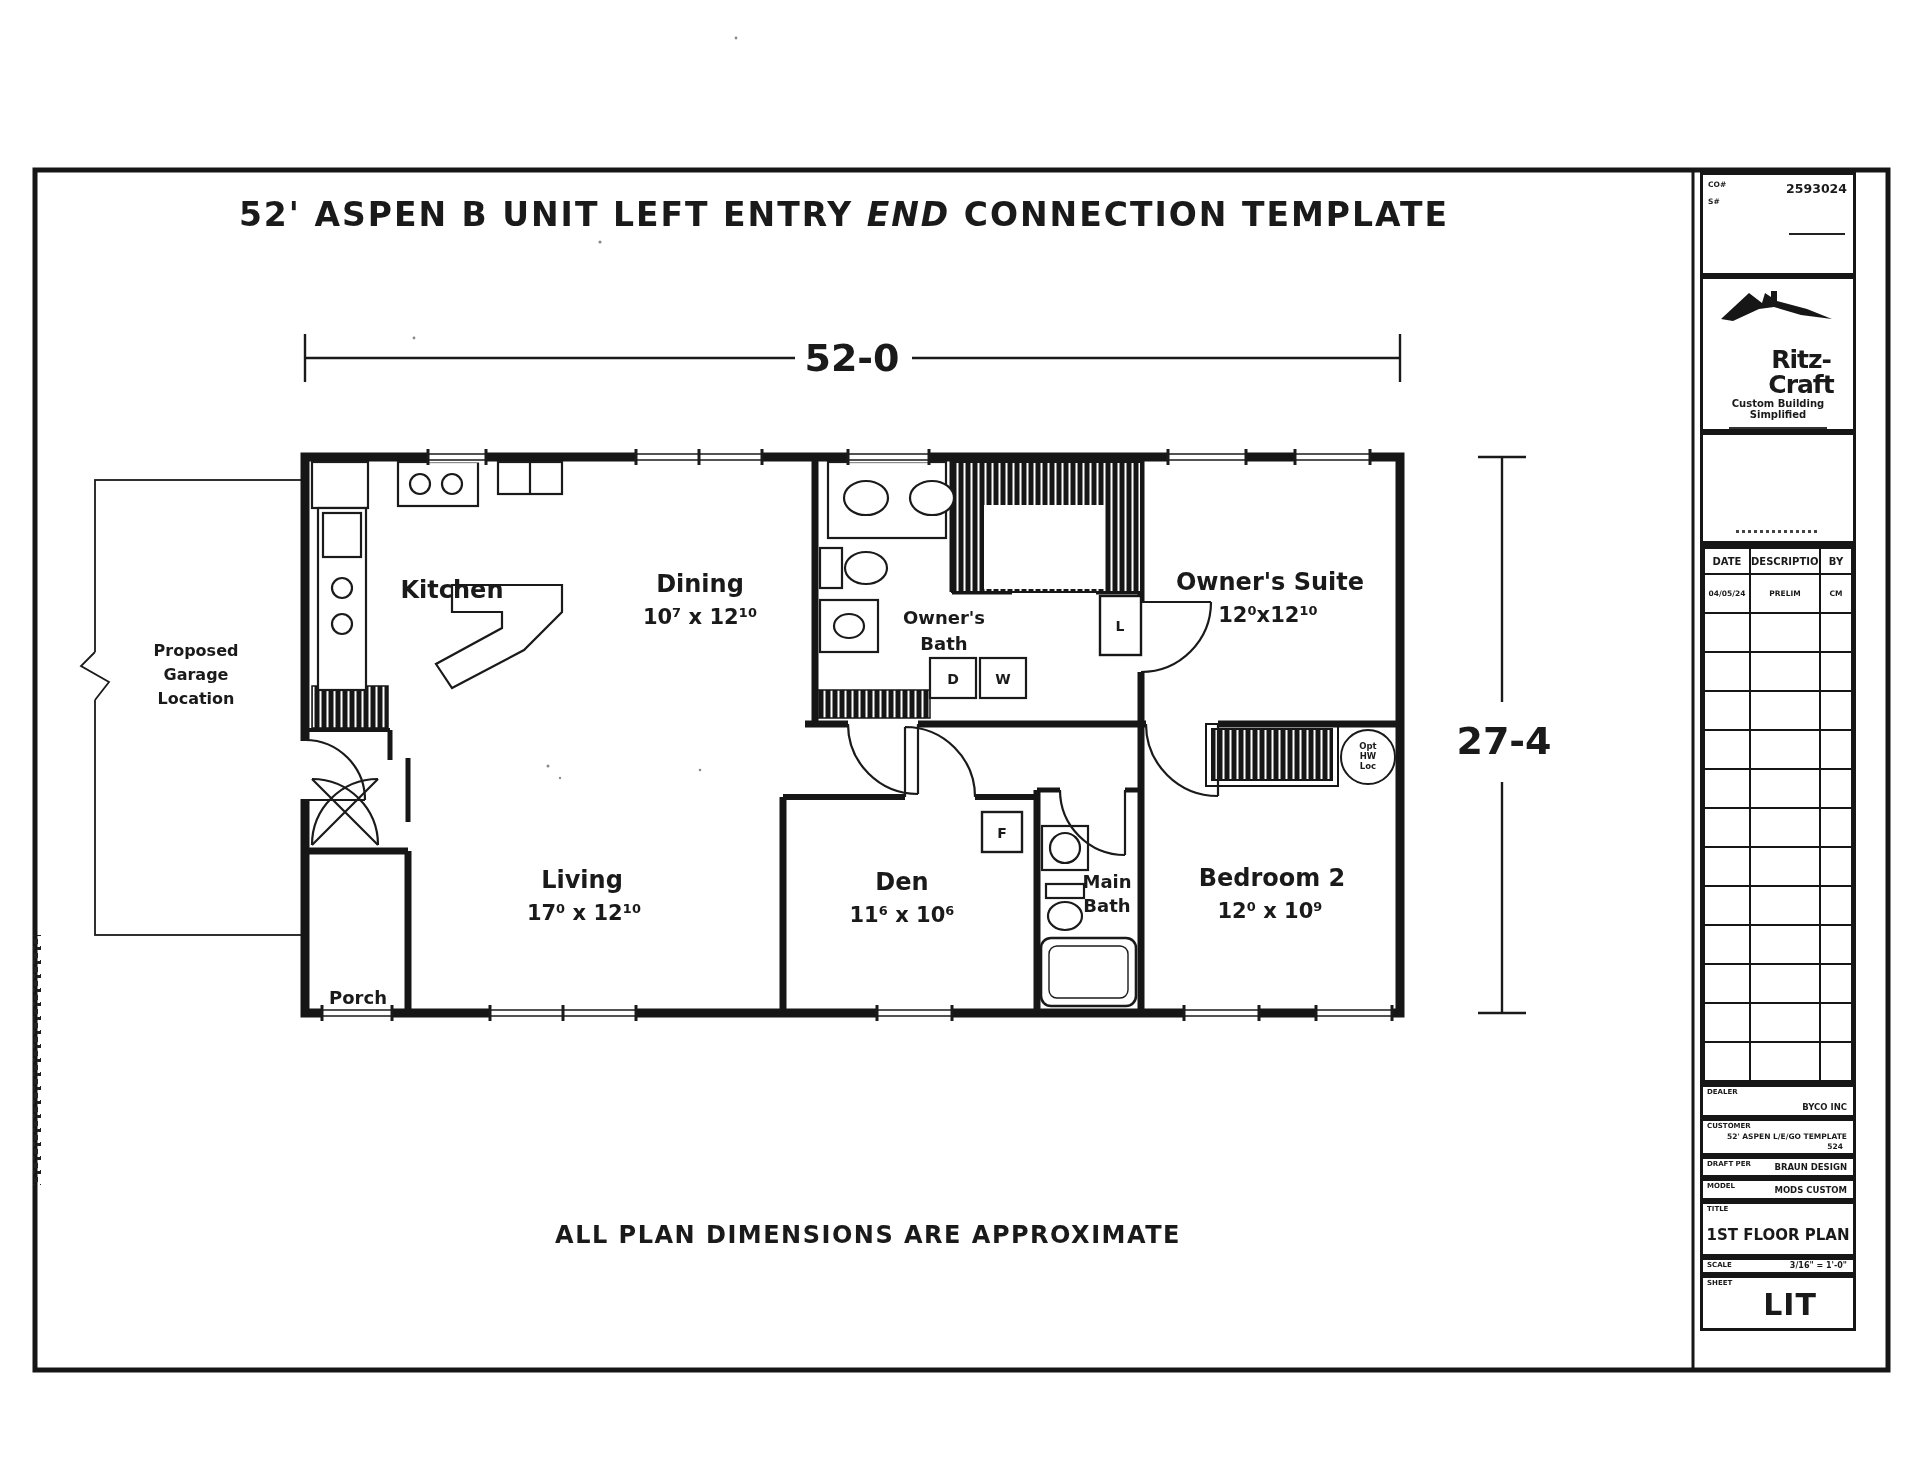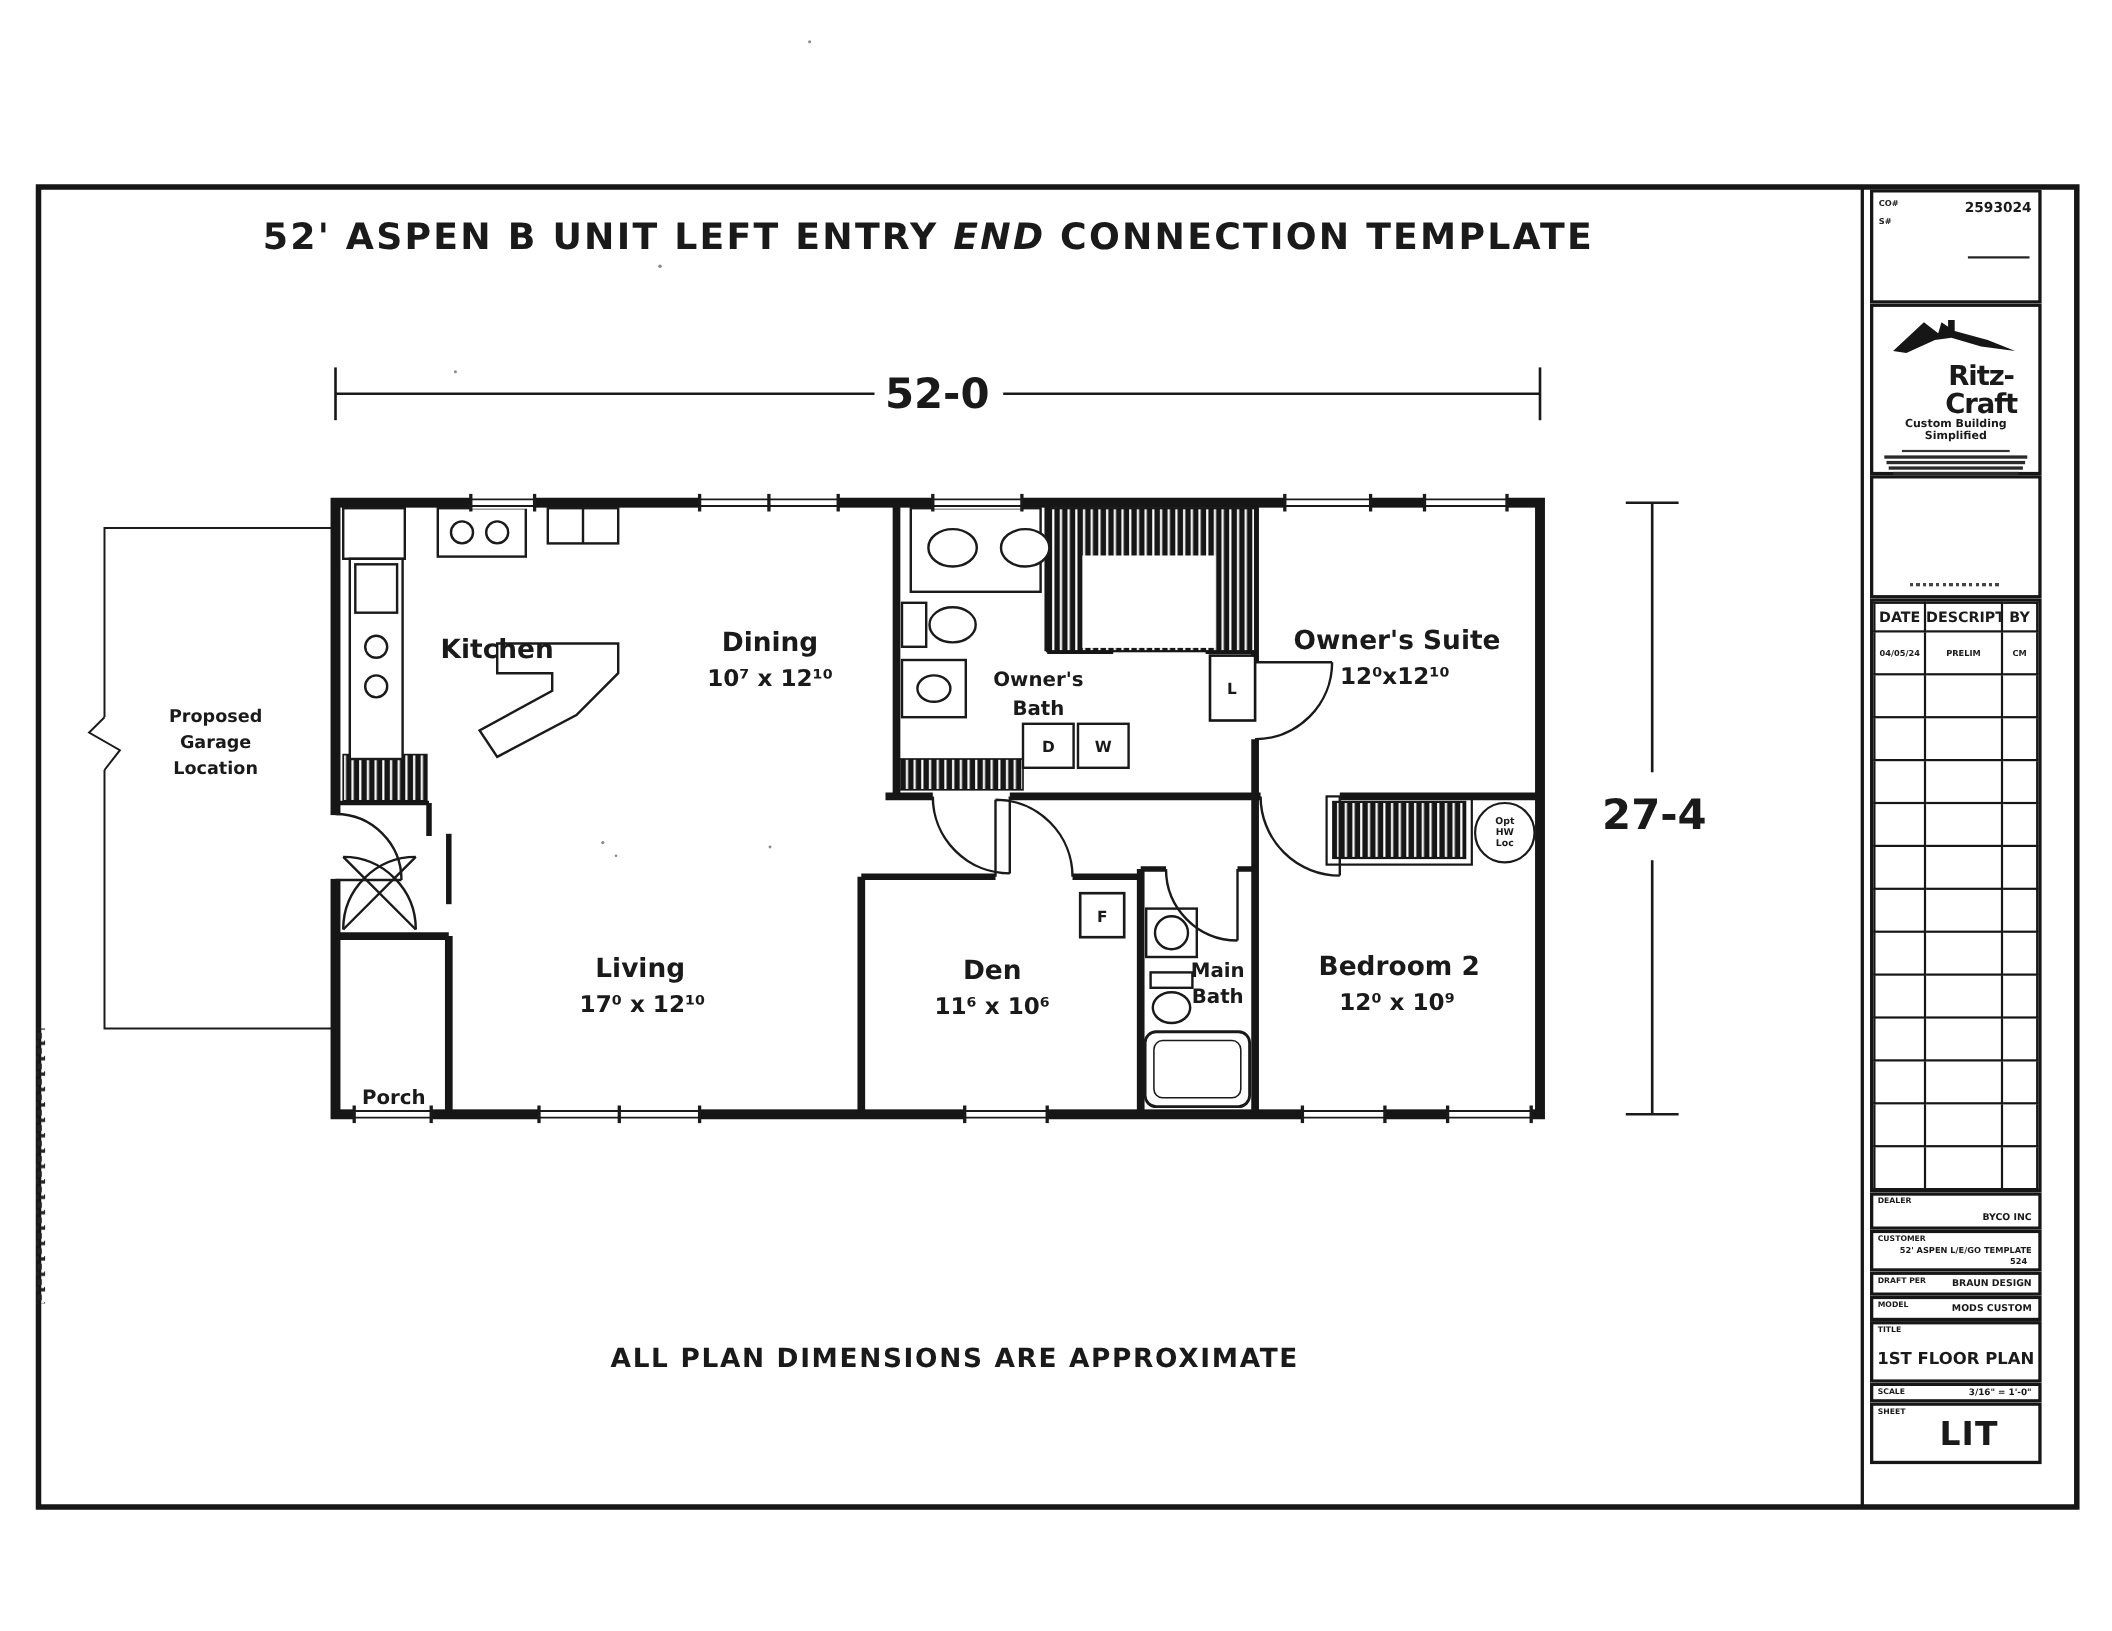--- a/index.html
+++ b/index.html
@@ -20,32 +20,32 @@
 
   
   .titleblock{position:absolute;left:1693px;top:170px;width:195px;height:1200px;}
   .tb-box{position:absolute;left:7px;width:156px;border:3px solid #161616;
           background:#fff;box-sizing:border-box;font-size:8px;}
   .tb-co{top:2px;height:104px;text-align:center;}
   .tb-co .lbl{position:absolute;left:5px;font-size:7.5px;font-weight:700;color:#222;}
   .tb-co .num{position:absolute;right:6px;top:6px;font-size:12.5px;font-weight:700;}
   .tb-co .sig{position:absolute;right:8px;top:58px;width:56px;height:0;border-top:2px solid #222;}
   .tb-logo{top:106px;height:156px;text-align:center;}
-  .brand{font-size:25px;font-weight:700;letter-spacing:-1px;margin-top:2px;line-height:1;padding-left:46px;}
+  .brand{font-size:25px;font-weight:700;letter-spacing:-1px;margin-top:20px;line-height:1;padding-left:46px;}
   .tagline{font-size:10px;font-weight:700;margin-top:1px;}
   .webline{height:2px;background:#333;margin:7px 26px 3px 26px;}
   .fineline{height:3px;background:#2a2a2a;margin:2px 12px;}
   .tb-empty{top:262px;height:112px;}
   .microdash{position:absolute;bottom:8px;left:22%;width:56%;height:3px;
              background:repeating-linear-gradient(90deg,#444 0 3px,transparent 3px 6px);}
   .tb-table{top:374px;height:540px;padding:0;}
   table.rev{border-collapse:collapse;width:100%;table-layout:fixed;}
   table.rev th,table.rev td{border:2px solid #161616;padding:0;overflow:hidden;
         font-size:7.5px;font-weight:700;text-align:center;height:37px;}
-  table.rev th{height:24px;font-size:13px;}
+  table.rev th{height:24px;font-size:10px;}
   .tb-field{box-sizing:border-box;}
   .tb-field .lbl{position:absolute;left:4px;top:1px;font-size:7px;font-weight:700;}
   .tb-field .val{position:absolute;right:6px;bottom:3px;font-size:8.5px;font-weight:700;white-space:nowrap;}
   .tb-dealer{top:914px;height:34px;padding-left:20px;}
   .tb-cust{top:948px;height:38px;}
   .tb-cust .val{bottom:12px;font-size:7.5px;}
   .tb-cust .val2{position:absolute;right:10px;bottom:2px;font-size:7.5px;font-weight:700;}
   .tb-draft{top:986px;height:22px;}
   .tb-model{top:1008px;height:23px;}
   .tb-title{top:1031px;height:56px;}

